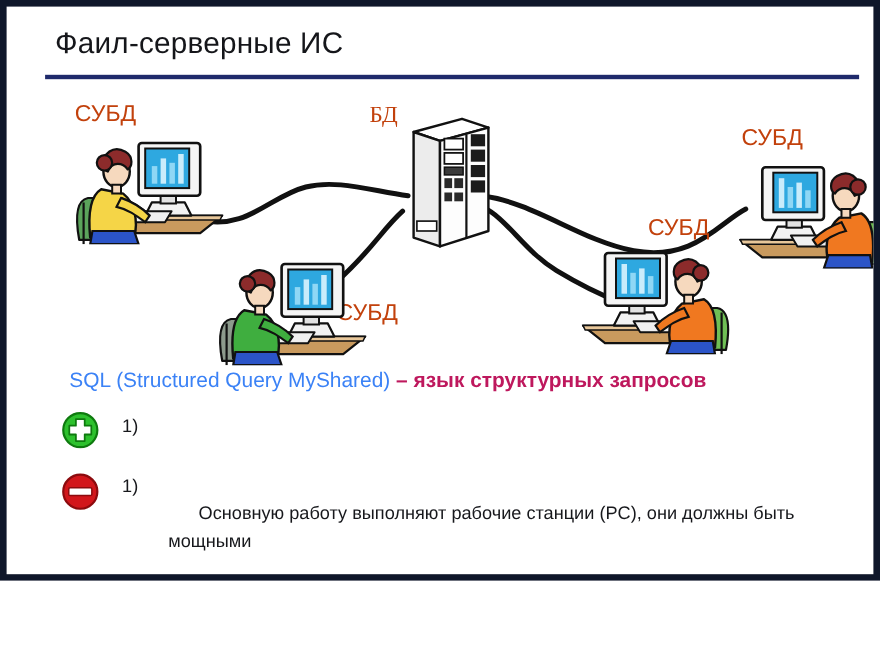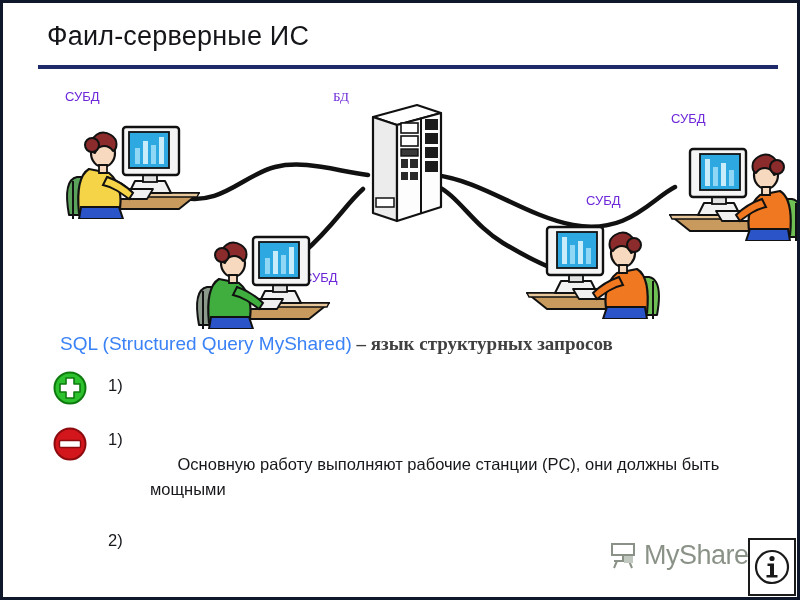--- a/index.html
+++ b/index.html
@@ -6,23 +6,23 @@
     margin: 0;
     padding: 0;
     background: #ffffff;
   }
   body {
     font-family: "Liberation Sans", sans-serif;
   }
   #slide {
     position: relative;
     width: 800px;
-    height: 600px;
+    height: 528px;
     background: #ffffff;
-    border: 3px solid #0f172a;
+    border: 6px solid #0f172a;
     box-sizing: border-box;
     overflow: hidden;
   }
 
   
   #title {
     position: absolute;
     left: 44px;
     top: 18px;
     font-size: 27px;
@@ -51,22 +51,22 @@
   #cables {
     position: absolute;
     left: 0;
     top: 0;
     width: 800px;
     height: 250px;
   }
 
   .node-label {
     position: absolute;
-    font-size: 13px;
-    color: #6d28d9;
+    font-size: 21px;
+    color: #c2410c;
     white-space: nowrap;
   }
 
   
   .workstation {
     position: absolute;
     width: 150px;
     height: 104px;
   }
   .workstation.flip { transform: scaleX(-1); }
@@ -77,21 +77,21 @@
 
   
   #sql-line {
     position: absolute;
     left: 57px;
     top: 330px;
     font-size: 19px;
     white-space: nowrap;
   }
   .sql-accent { color: #3b82f6; }
-  .sql-tail { color: #404040; font-weight: bold; font-family: Liberation Serif, serif; }
+  .sql-tail { color: #be185d; font-weight: bold; }
 
   
   .bullet-icon {
     position: absolute;
     width: 34px;
     height: 34px;
   }
   #pros-block {
     position: absolute;
     left: 105px;

